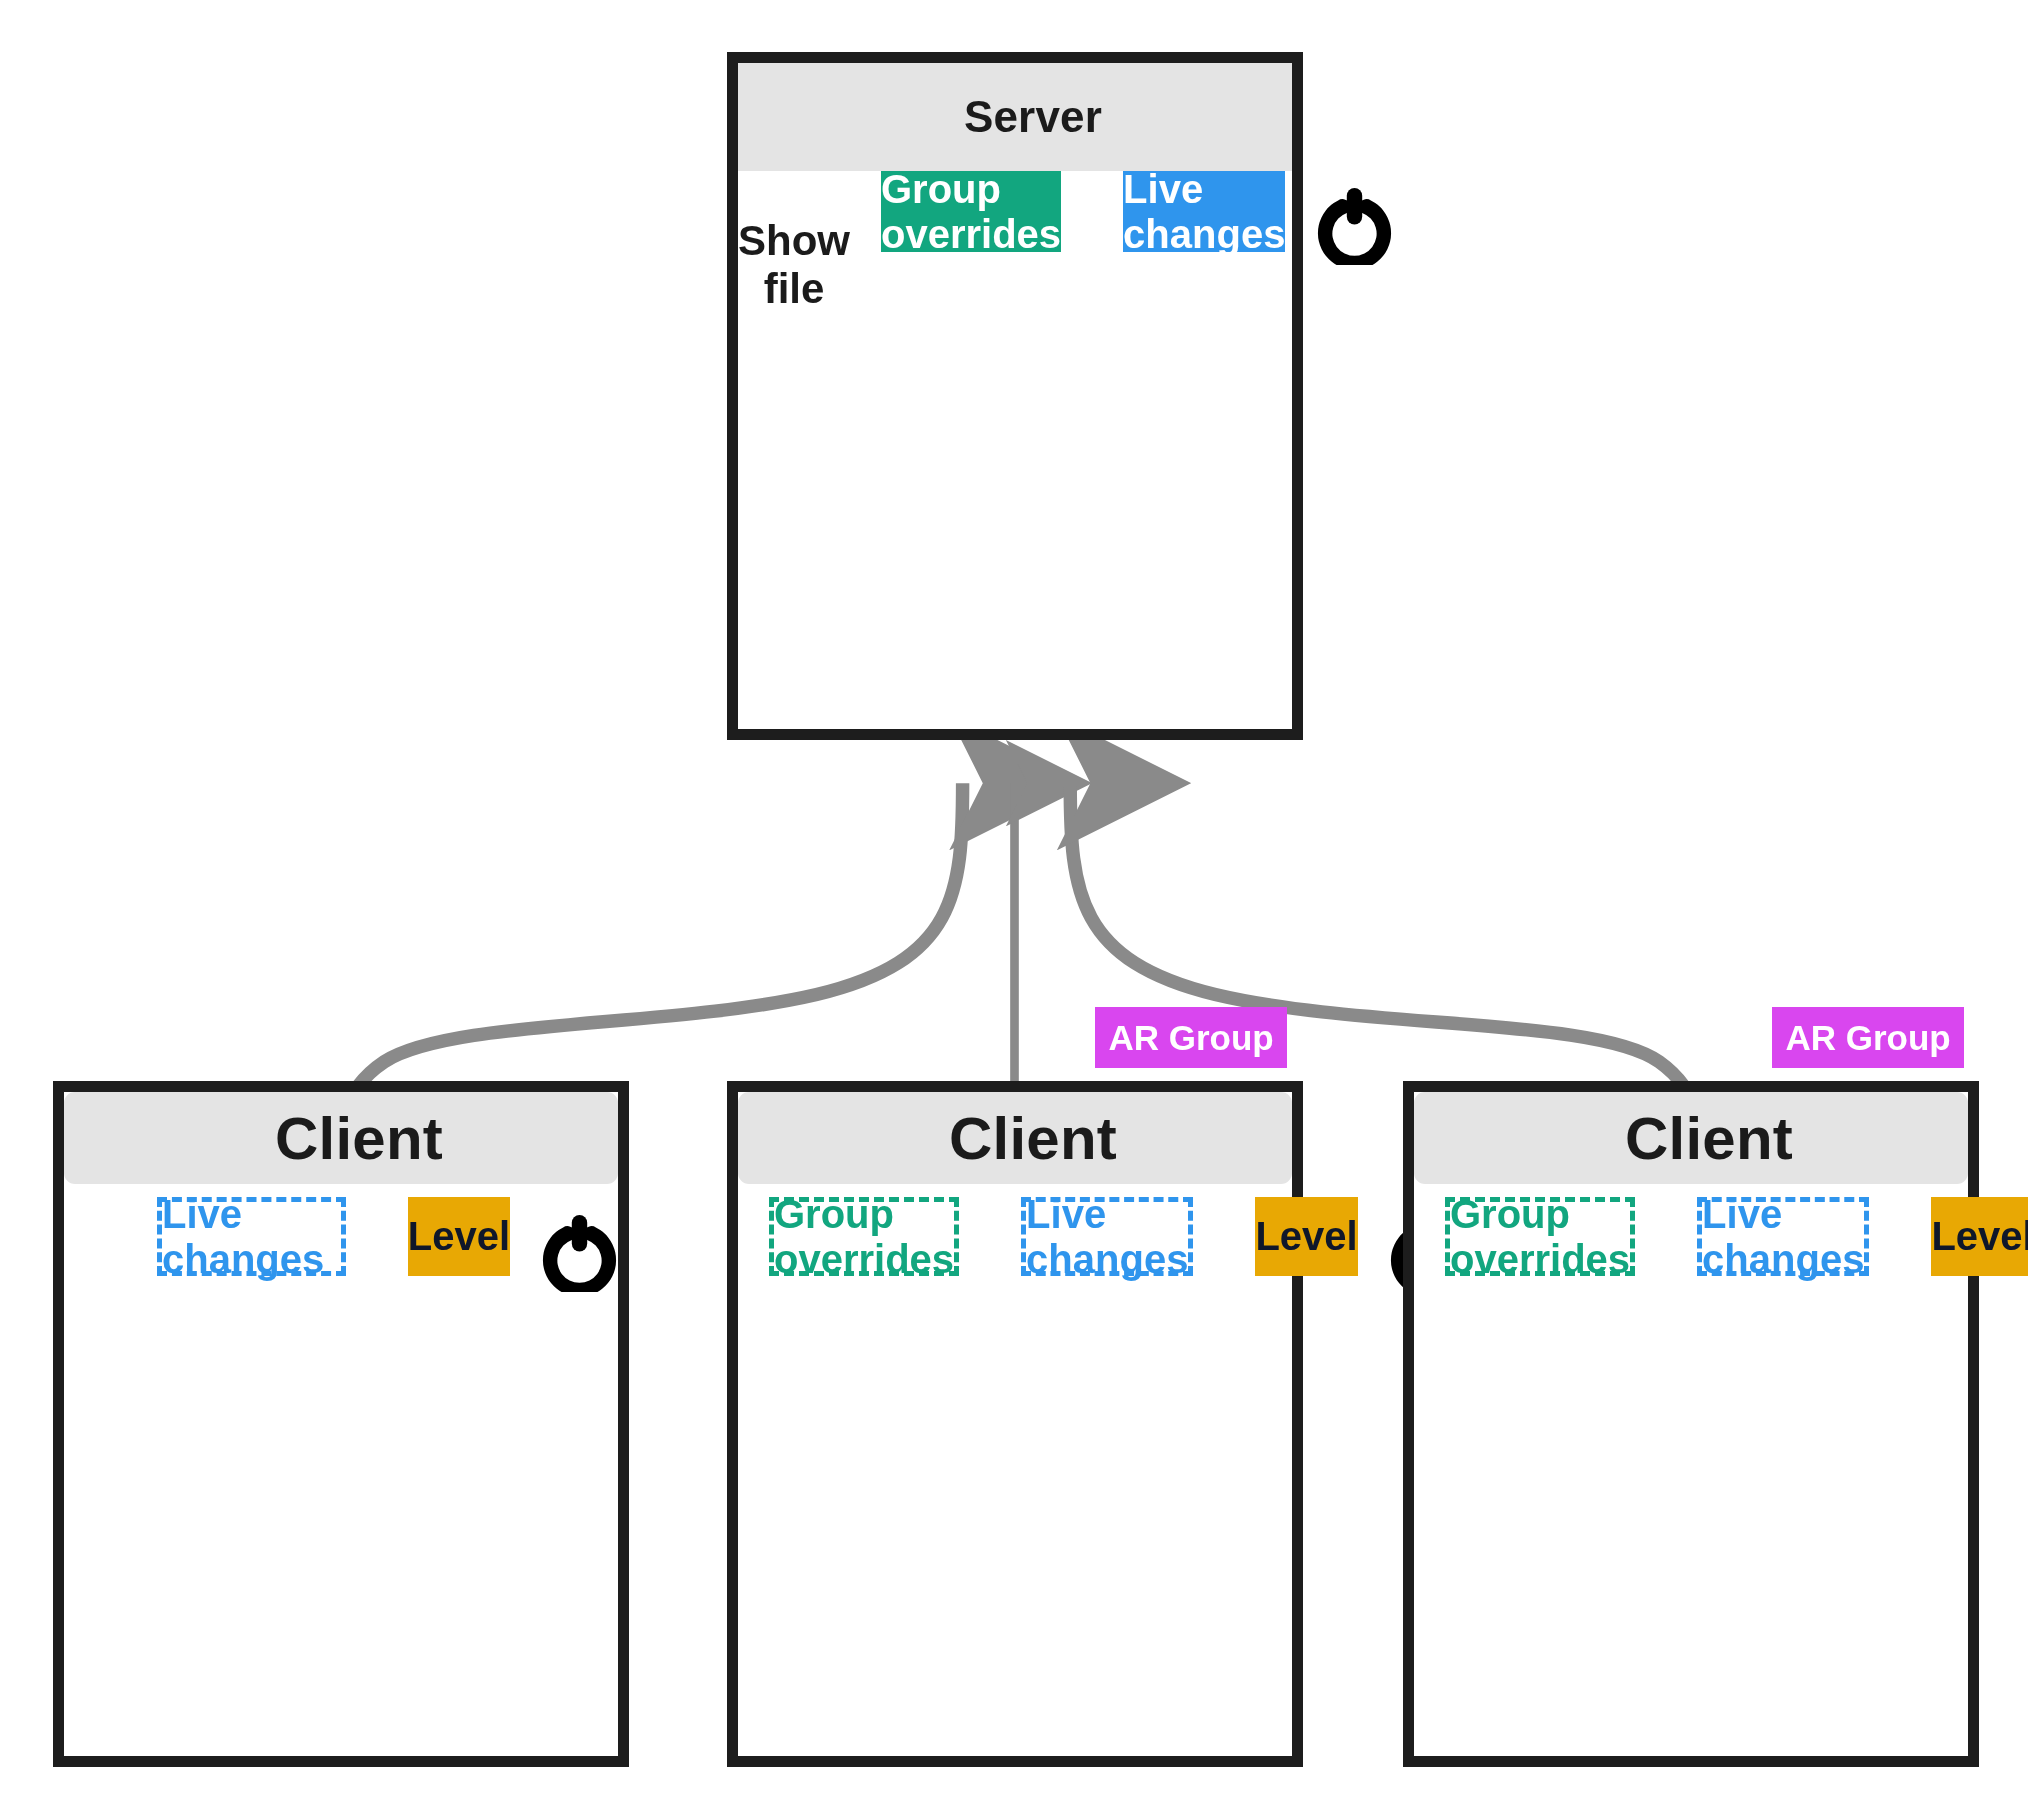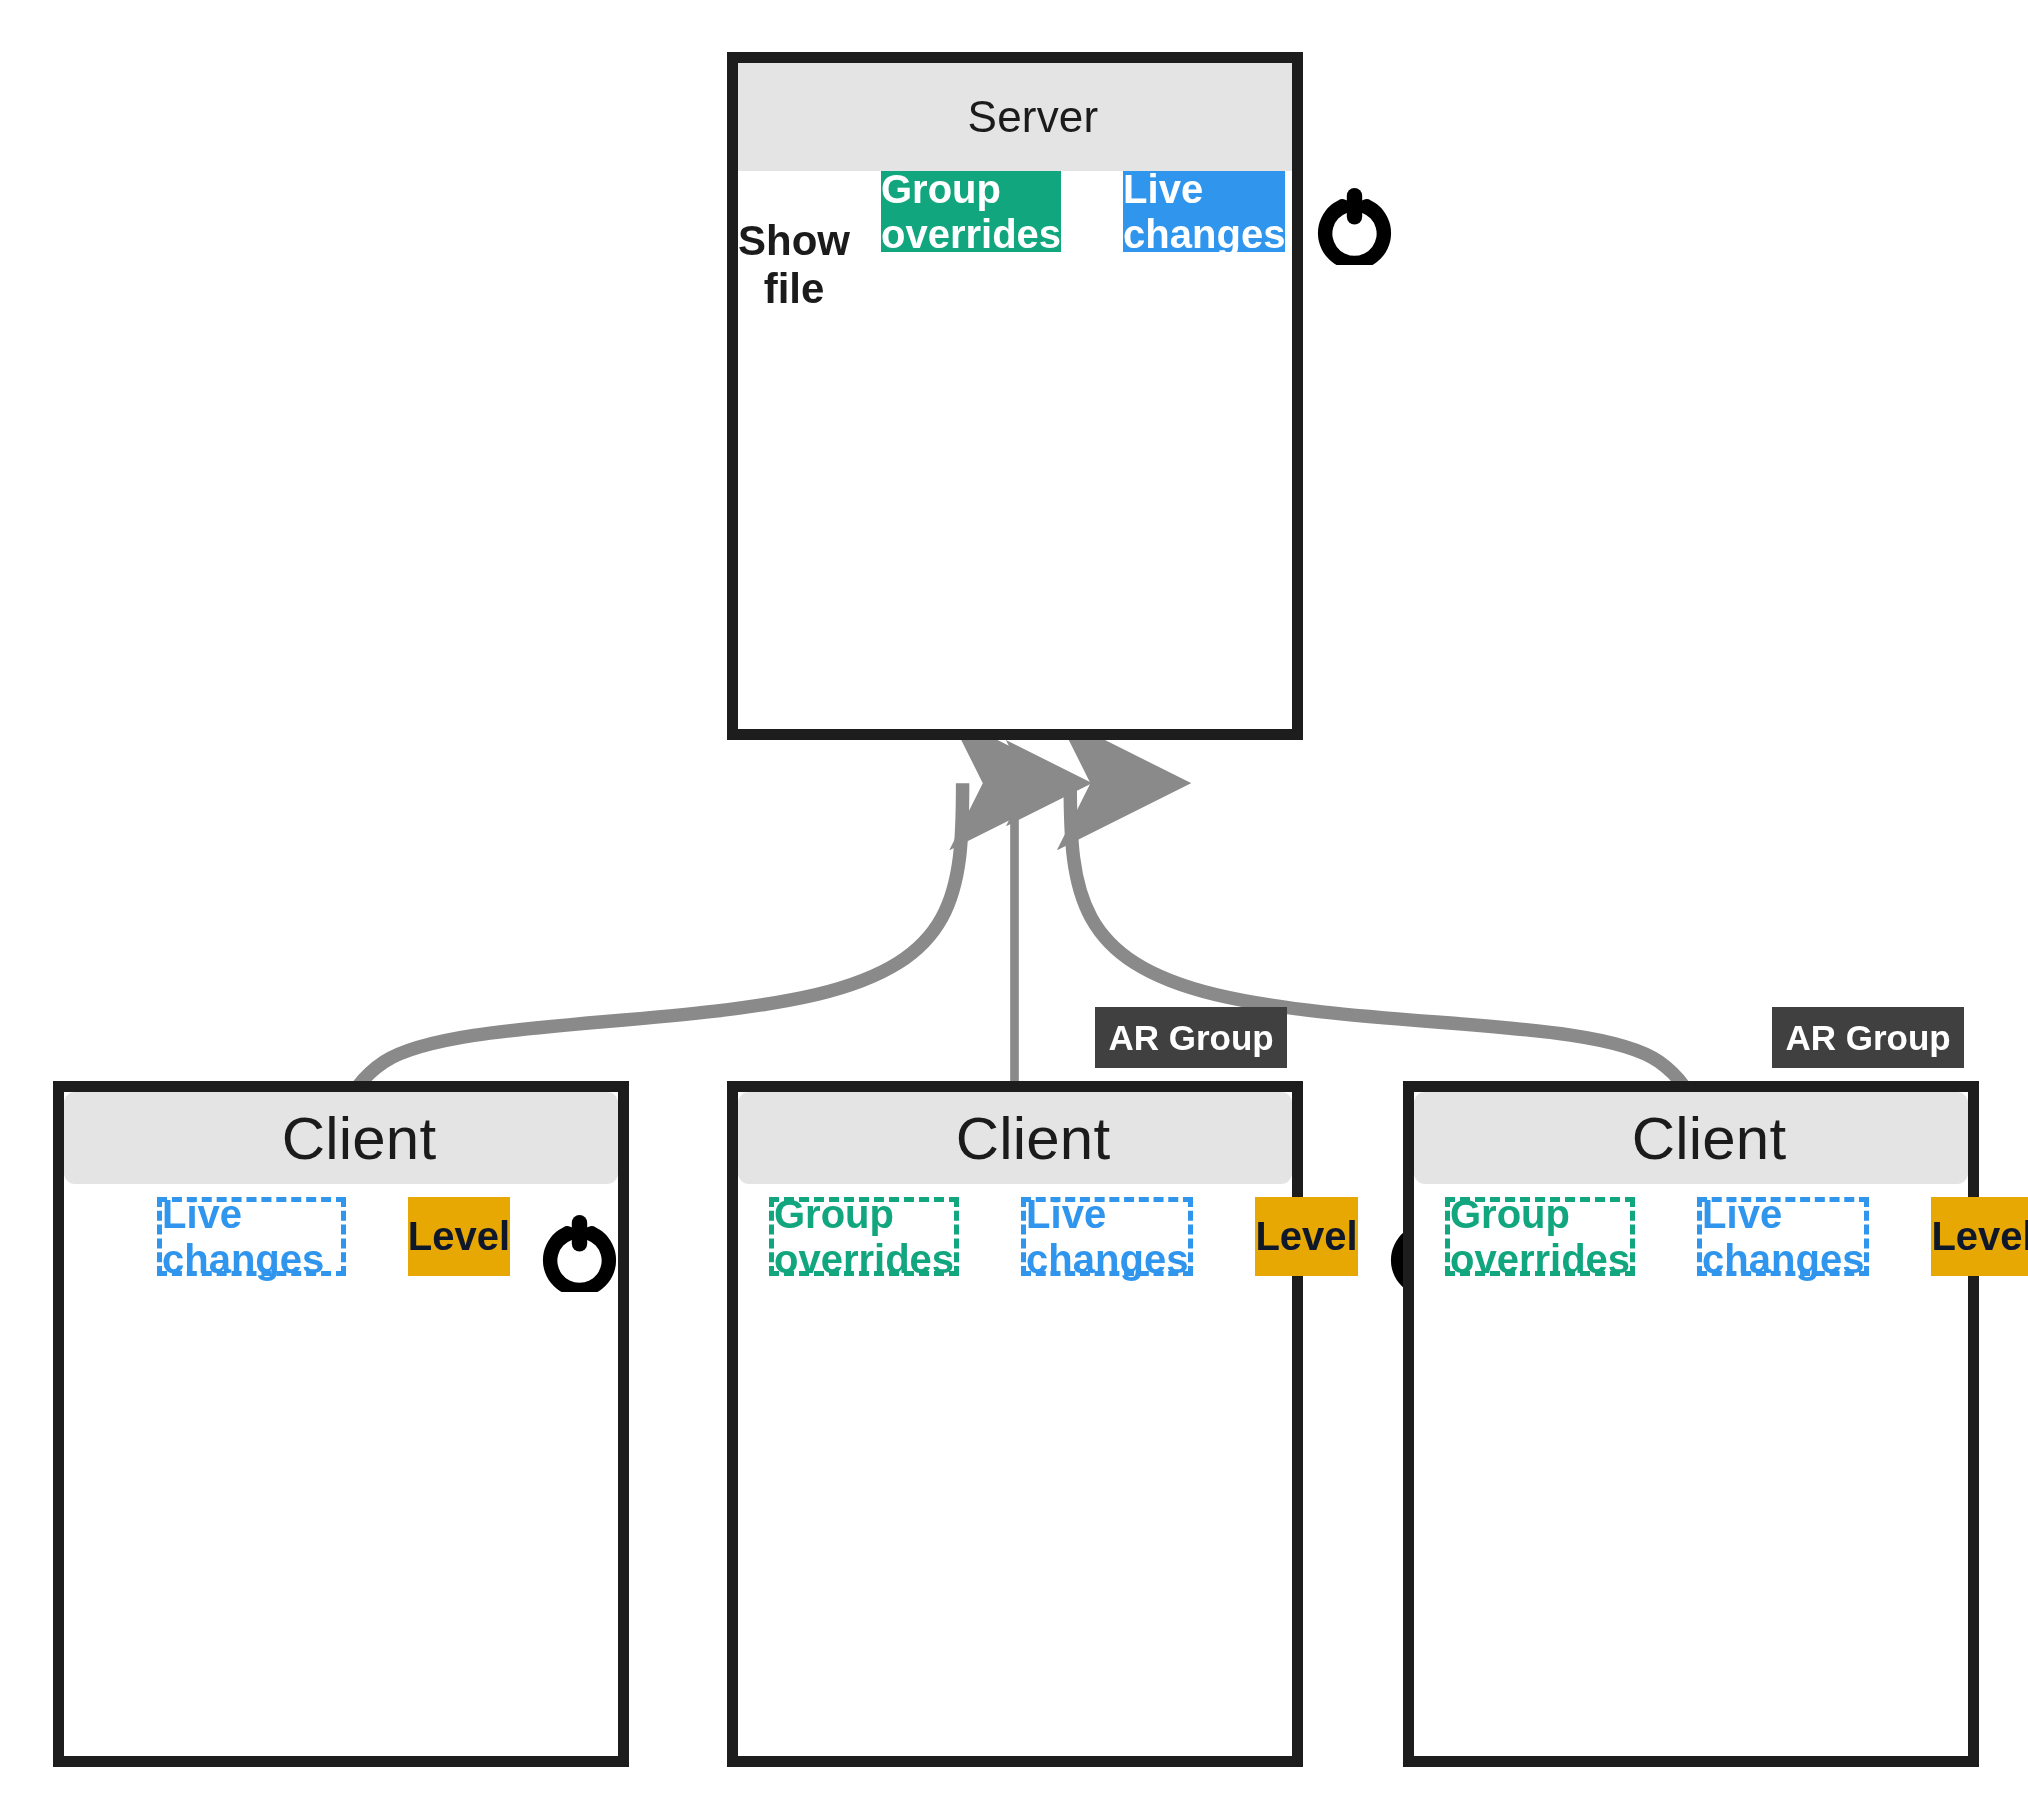--- a/index.html
+++ b/index.html
@@ -34,21 +34,21 @@
     position: absolute;
     box-sizing: border-box;
     background: #ffffff;
     border: 11.5px solid #1d1d1d;
     display: flex;
     flex-direction: column;
   }
   .node-header {
     background: #e4e4e4;
     text-align: left;
-    font-weight: normal;
+    font-weight: bold;
     color: #1b1b1b;
     letter-spacing: 0.2px;
     display: flex;
     align-items: center;
     justify-content: center;
     padding-left: 36px;
   }
   .node-body {
     flex: 1;
     display: flex;
@@ -141,21 +141,21 @@
   .power-icon {
     display: flex;
     justify-content: center;
     margin-top: 13.4px;
   }
   .power-icon svg { display: block; }
 
   
   .ar-badge {
     position: absolute;
-    background: #404040;
+    background: #d946ef;
     color: #ffffff;
     font-weight: bold;
     font-size: 35px;
     display: flex;
     align-items: center;
     justify-content: center;
     box-sizing: border-box;
     padding: 0 13.4px;
     height: 61px;
     white-space: nowrap;

